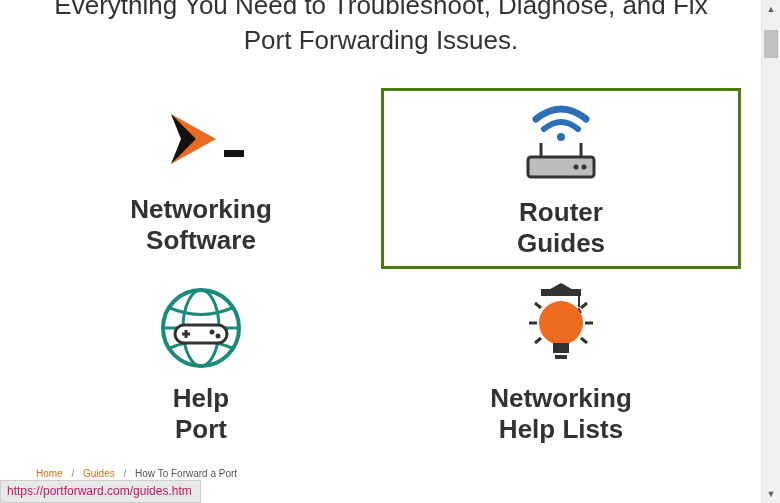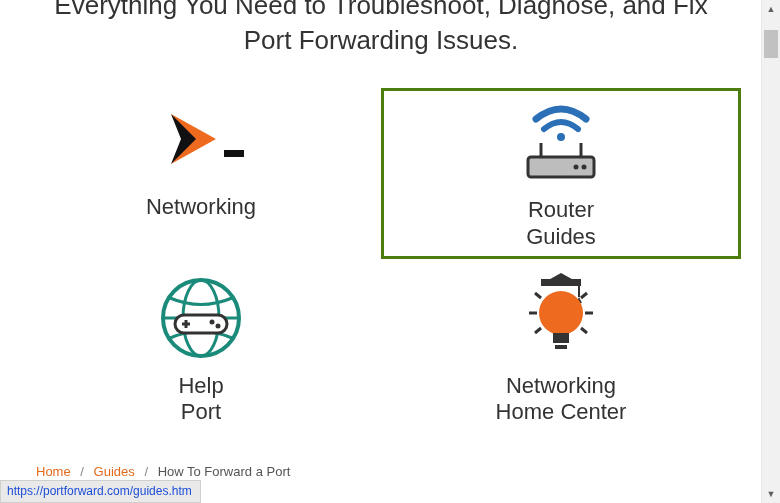--- a/index.html
+++ b/index.html
@@ -76,55 +76,55 @@
     padding: 6px 0 6px;
   }
   .card .icon-slot {
     height: 90px;
     display: flex;
     align-items: center;
     justify-content: center;
   }
   .card .label {
     text-align: center;
-    font-size: 22px;
+    font-size: 26px;
     line-height: 1.2;
     margin-top: 10px;
     color: #333;
-    font-weight: 400;
+    font-weight: 700;
   }
   .highlight-box {
     border: 3px solid #4d7c0f;
   }
   .breadcrumbs {
     position: absolute;
     left: 36px;
     bottom: 24px;
-    font-size: 13px;
+    font-size: 10px;
   }
   .breadcrumbs a {
     color: #e36a1d;
     text-decoration: none;
   }
   .breadcrumbs .sep {
     color: #888;
     margin: 0 6px;
   }
   .breadcrumbs .current {
     color: #555;
   }
   .status-bar {
     position: absolute;
     left: 0;
     bottom: 0;
     height: 20px;
     background: #e9e9e9;
     border: 1px solid #cfcfcf;
     font-size: 12px;
-    color: #1d4ed8;
+    color: #be185d;
     padding: 1px 8px 0 6px;
     line-height: 18px;
   }
 </style>
 </head>
 <body>
 
 <div class="viewport">
 
   <div class="headline">Everything You Need to Troubleshoot, Diagnose, and Fix Port Forwarding Issues.</div>
@@ -134,20 +134,21 @@
     <a class="card" href="#">
       <span class="icon-slot">
         <svg width="110" height="70" viewBox="0 0 110 70">
           <polygon points="25,10 70,35 25,60 45,35" fill="#ed6a1f"></polygon>
           <polygon points="25,10 50,35 25,60 35,35" fill="#111"></polygon>
           <rect x="78" y="46" width="20" height="7" fill="#111"></rect>
         </svg>
       </span>
       <span class="label">
         <span>Networking</span><br>
+        <span>Software</span>
       </span>
     </a>
 
     <a class="card highlight-box" href="#">
       <span class="icon-slot">
         <svg width="110" height="90" viewBox="0 0 110 90">
           <path d="M30 22 Q55 2 80 22" stroke="#2b6fb6" stroke-width="7" fill="none" stroke-linecap="round"></path>
           <path d="M38 32 Q55 18 72 32" stroke="#2b6fb6" stroke-width="6" fill="none" stroke-linecap="round"></path>
           <circle cx="55" cy="40" r="4" fill="#2b6fb6"></circle>
           <line x1="35" y1="62" x2="35" y2="46" stroke="#333" stroke-width="3"></line>
@@ -197,21 +198,21 @@
           <line x1="8" y1="40" x2="16" y2="40" stroke="#333" stroke-width="3"></line>
           <line x1="64" y1="40" x2="72" y2="40" stroke="#333" stroke-width="3"></line>
           <line x1="14" y1="20" x2="20" y2="25" stroke="#333" stroke-width="3"></line>
           <line x1="60" y1="25" x2="66" y2="20" stroke="#333" stroke-width="3"></line>
           <line x1="14" y1="60" x2="20" y2="55" stroke="#333" stroke-width="3"></line>
           <line x1="60" y1="55" x2="66" y2="60" stroke="#333" stroke-width="3"></line>
         </svg>
       </span>
       <span class="label">
         <span>Networking</span><br>
-        <span>Home Center</span>
+        <span>Help Lists</span>
       </span>
     </a>
 
   </div>
 
   <div class="breadcrumbs">
     <a href="#">Home</a>
     <span class="sep">/</span>
     <a href="#">Guides</a>
     <span class="sep">/</span>

